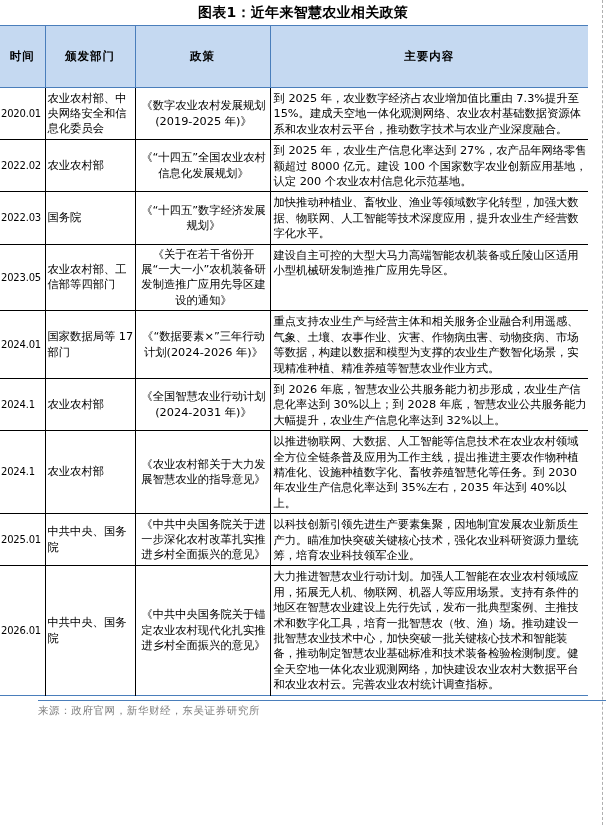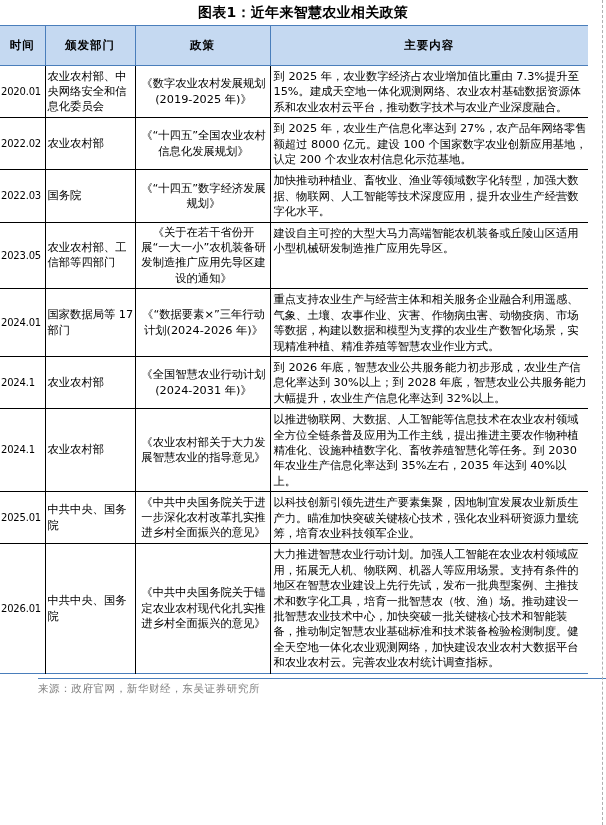--- a/index.html
+++ b/index.html
@@ -55,21 +55,21 @@
     border-left: 1px solid #4a7ebb;
     border-right: 1px solid #4a7ebb;
     border-bottom: 1.2px solid #4a7ebb;
     font-family: "DejaVu Sans", "Liberation Sans", sans-serif;
     font-size: 11.5px;
     font-weight: bold;
     color: #000000;
     text-align: center;
     vertical-align: middle;
     height: 27px;
-    padding: 6px 3px;
+    padding: 17px 3px;
     letter-spacing: 1px;
   }
   thead th:first-child { border-left: none; }
   thead th:last-child  { border-right: none; }
 
   tbody td {
     border-left: 1px solid #000000;
     border-right: 1px solid #000000;
     border-bottom: 1px solid #000000;
     font-family: "DejaVu Sans", "Liberation Sans", sans-serif;

